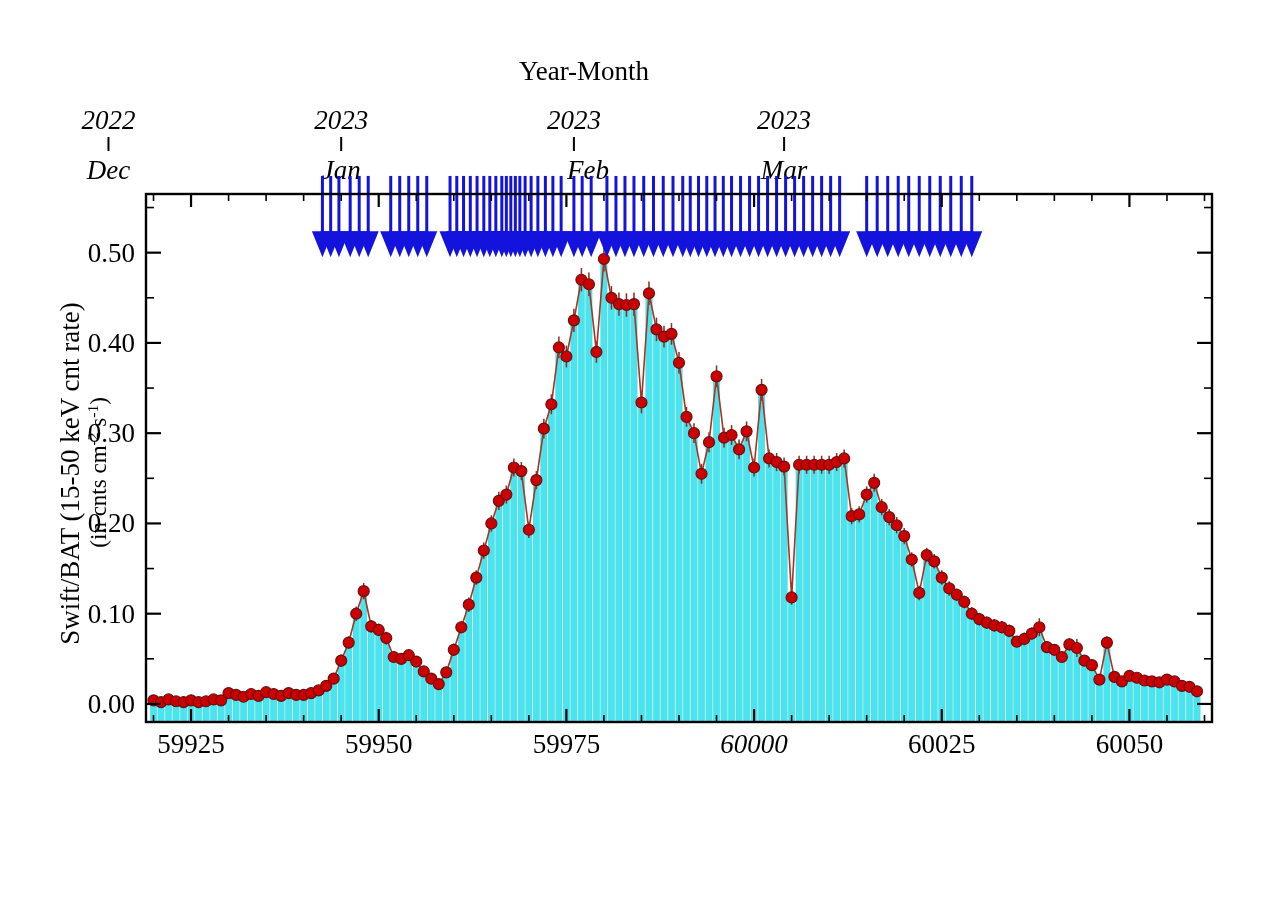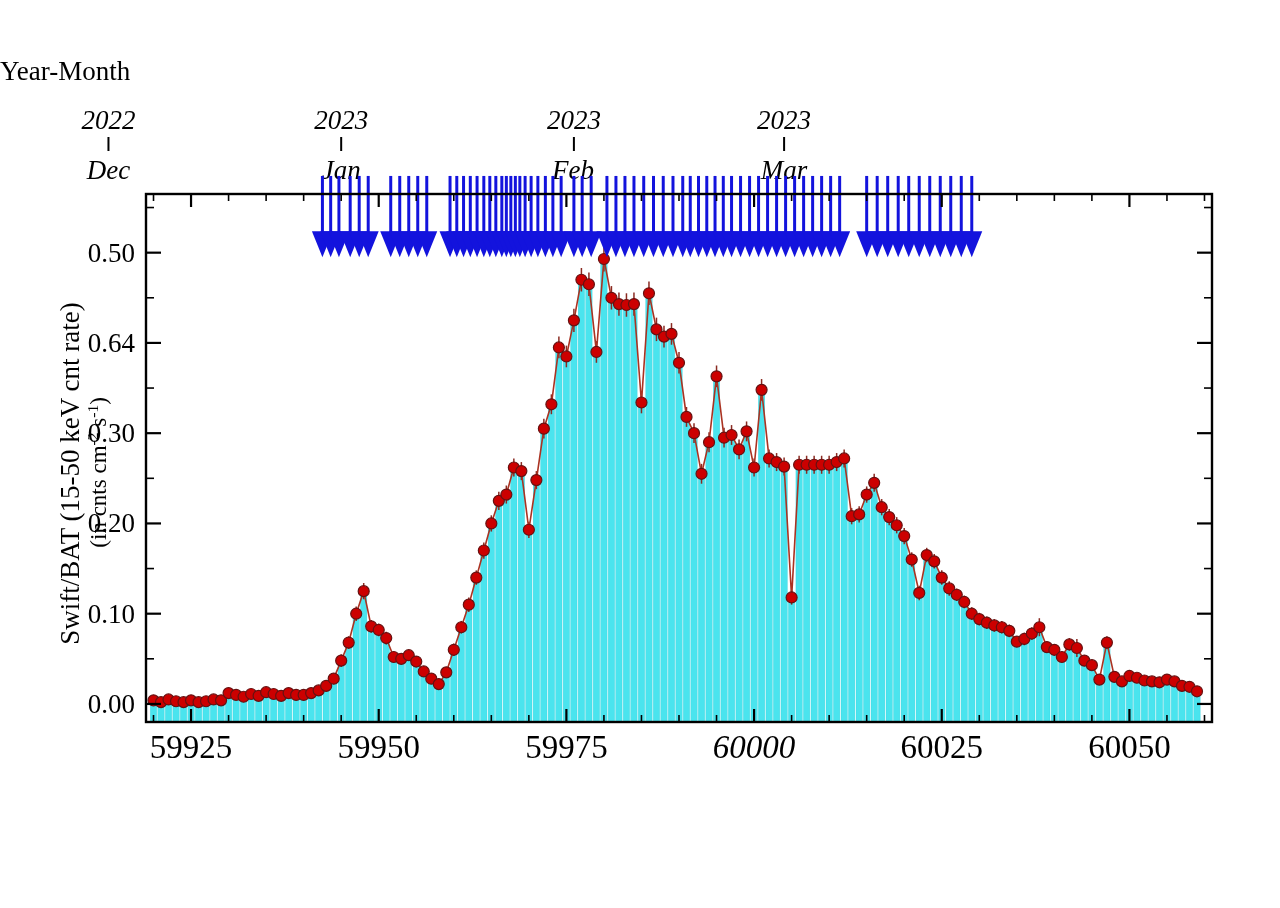--- a/index.html
+++ b/index.html
@@ -24,41 +24,42 @@
   .lbl {
     position: absolute;
     white-space: nowrap;
     font-family: "Liberation Serif", "DejaVu Serif", serif;
     color: #000000;
   }
   #top-axis-title {
     font-size: 27px;
     left: 0; top: 56px;
     width: 1168px;
+    text-align: center;
   }
   .top-year {
     font-size: 27px;
     transform: translateX(-50%);
     top: 105px;
     font-style: italic;
   }
   .top-month {
     font-size: 27px;
     transform: translateX(-50%);
     top: 155px;
     font-style: italic;
   }
   #x-axis-title {
     font-size: 27px;
     left: 0; top: 777px;
     width: 1280px;
     text-align: center;
   }
   .xtick-label {
-    font-size: 33px;
+    font-size: 27px;
     transform: translateX(-50%);
     top: 729px;
   }
   .ytick-label {
     font-size: 27px;
     transform: translateY(-50%);
     text-align: right;
     right: 1145px;
   }
   #y-axis-title-main {
@@ -91,41 +92,41 @@
 <div id="figure">
 
   <div class="lbl" id="top-axis-title">Year-Month</div>
 
   <div id="top-tick-labels">
       <div class="lbl top-year" style="left: 108.465px;">2022</div>
       <div class="lbl top-month" style="left: 108.465px;">Dec</div>
       <div class="lbl top-year" style="left: 341.183px;">2023</div>
       <div class="lbl top-month" style="left: 341.183px; text-align: right;">Jan</div>
       <div class="lbl top-year" style="left: 573.901px;">2023</div>
-      <div class="lbl top-month" style="left: 573px; text-align: center;">Feb</div>
+      <div class="lbl top-month" style="left: 588px; text-align: center;">Feb</div>
       <div class="lbl top-year" style="left: 784.099px;">2023</div>
       <div class="lbl top-month" style="left: 784.099px;">Mar</div>
     </div>
 
   <div id="x-tick-labels">
       <div class="lbl xtick-label" style="left: 191.042px;">59925</div>
       <div class="lbl xtick-label" style="left: 378.718px;">59950</div>
       <div class="lbl xtick-label" style="left: 566.394px;">59975</div>
       <div class="lbl xtick-label" style="left: 754.07px; font-style: italic;">60000</div>
       <div class="lbl xtick-label" style="left: 941.746px;">60025</div>
       <div class="lbl xtick-label" style="left: 1129.42px;">60050</div>
     </div>
 
 
   <div id="y-tick-labels">
       <div class="lbl ytick-label" style="top: 703.949px;">0.00</div>
       <div class="lbl ytick-label" style="top: 613.692px;">0.10</div>
       <div class="lbl ytick-label" style="top: 523.436px;">0.20</div>
       <div class="lbl ytick-label" style="top: 433.179px;">0.30</div>
-      <div class="lbl ytick-label" style="top: 342.923px;">0.64</div>
+      <div class="lbl ytick-label" style="top: 342.923px;">0.40</div>
       <div class="lbl ytick-label" style="top: 252.667px;">0.50</div>
     </div>
 
   <div id="y-axis-title-main">Swift/BAT (15-50 keV cnt rate)</div>
   <div id="y-axis-title-sub">
     <span>(in cnts cm</span><sup>-2</sup><span> s</span><sup>-1</sup><span>)</span>
   </div>
 
   <svg id="plot-svg" width="1280" height="908" style="position:absolute;left:0;top:0;">
     <g id="fill-bars">

